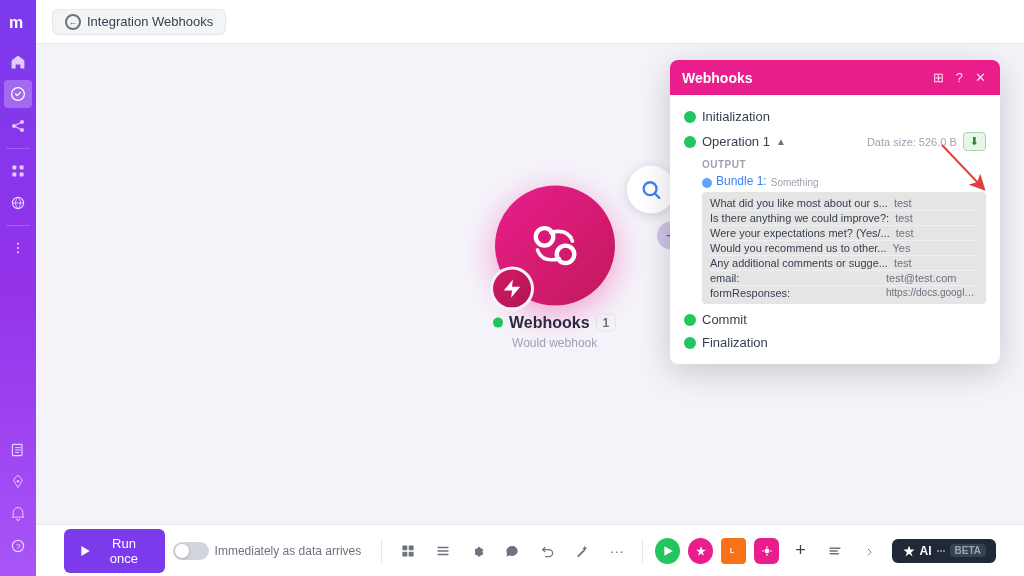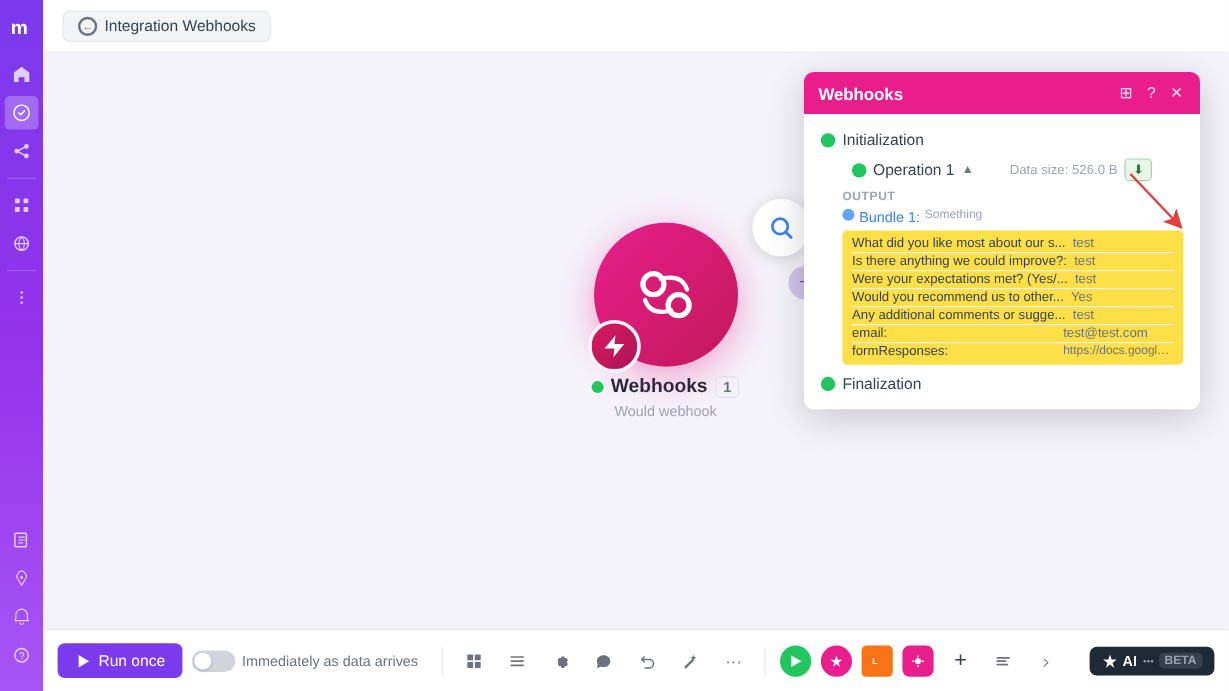--- a/index.html
+++ b/index.html
@@ -273,21 +273,21 @@
       width: 12px;
       height: 12px;
       border-radius: 50%;
       background: #22c55e;
       flex-shrink: 0;
     }
 
     .operation-row {
       display: flex;
       align-items: center;
-      justify-content: center;
+      justify-content: space-between;
       padding: 4px 0;
       gap: 30px;
     }
     .operation-left {
       display: flex;
       align-items: center;
       gap: 6px;
       font-size: 13px;
       color: #374151;
     }
@@ -317,21 +317,21 @@
     .output-label {
       font-size: 10px;
       font-weight: 700;
       letter-spacing: 0.05em;
       color: #9ca3af;
       text-transform: uppercase;
       margin-bottom: 4px;
     }
     .bundle-row {
       display: flex;
-      align-items: flex-start;
+      align-items: flex-end;
       gap: 4px;
       font-size: 12px;
       margin-bottom: 4px;
     }
     .bundle-dot {
       width: 10px;
       height: 10px;
       border-radius: 50%;
       background: #60a5fa;
       flex-shrink: 0;
@@ -339,21 +339,21 @@
     .bundle-label {
       color: #3b82f6;
       font-weight: 500;
     }
     .bundle-sublabel {
       color: #9ca3af;
       font-size: 10px;
     }
 
     .data-table {
-      background: #fde047;
+      background: #e5e5e5;
       border-radius: 4px;
       padding: 4px 8px;
       font-size: 11px;
       margin-bottom: 4px;
     }
     .data-row {
       display: flex;
       gap: 6px;
       padding: 1px 0;
       border-bottom: 1px solid #f0f0f0;
@@ -392,21 +392,21 @@
       pointer-events: none;
     }
 
     
     .bottom-toolbar {
       height: 52px;
       background: white;
       border-top: 1px solid #e5e7eb;
       display: flex;
       align-items: center;
-      padding: 0 12px;
+      padding: 0 28px;
       gap: 8px;
     }
 
     .run-once-btn {
       display: flex;
       align-items: center;
       gap: 6px;
       background: #7c3aed;
       color: white;
       border: none;
@@ -687,20 +687,24 @@
               <span class="data-key">email:</span>
               <span class="data-val">test@test.com</span>
             </div>
             <div class="data-row">
               <span class="data-key">formResponses:</span>
               <span class="data-url">https://docs.google.com/forms/d/e/1FAIpQLSf2a usp=pp_url&amp;entry.740890440=test&amp;entry.10422</span>
             </div>
           </div>
         </div>
 
+        <div class="panel-row">
+          <div class="green-dot"></div>
+          <span>Commit</span>
+        </div>
 
         <div class="panel-row">
           <div class="green-dot"></div>
           <span>Finalization</span>
         </div>
       </div>
 
       <svg class="arrow-annotation" width="60" height="60">
         <defs>
           <marker id="arrowhead" markerWidth="8" markerHeight="8" refX="4" refY="4" orient="auto">

